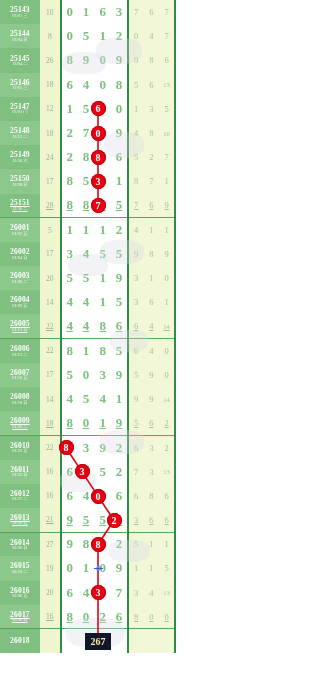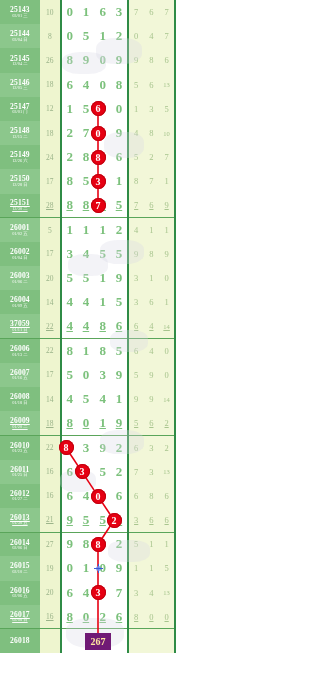--- a/index.html
+++ b/index.html
@@ -56,21 +56,21 @@
 
   
   #overlay{position:absolute;left:0;top:0;width:176px;height:673px;pointer-events:none;}
   .node{
     position:absolute;width:15px;height:15px;border-radius:50%;
     background:#e60012;color:#fff;font-size:10px;font-weight:bold;
     line-height:15px;text-align:center;
     box-shadow:0 0 0 1px #c1000f inset;
   }
   .pred{
-    position:absolute;width:26px;height:17px;background:#701a75;color:#ffe6a0;
+    position:absolute;width:26px;height:17px;background:#0f172a;color:#ffe6a0;
     font-size:10px;font-weight:bold;line-height:17px;text-align:center;
   }
   
   .cursor{position:absolute;width:9px;height:9px;}
   .cursor:before,.cursor:after{content:"";position:absolute;background:#3b5bd6;}
   .cursor:before{left:4px;top:0;width:1px;height:9px;}
   .cursor:after{left:0;top:4px;width:9px;height:1px;}
   .cursor span{position:absolute;left:2px;top:2px;width:5px;height:5px;
                border-radius:50%;background:#6f8ef0;opacity:.85;}
 
@@ -272,21 +272,21 @@
           <td class="dg firstcol">4</td>
           <td class="dg">4</td>
           <td class="dg">1</td>
           <td class="dg lastcol">5</td>
           <td class="rt">3</td>
           <td class="rt">6</td>
           <td class="rt last">1</td>
         </tr>
         <tr class="sep" style="height: 24.2px;">
           <td class="issue alt">
-            <span class="no">37059</span>
+            <span class="no">26005</span>
             <span class="dt">01/11 日</span>
           </td>
           <td class="span">22</td>
           <td class="dg firstcol">4</td>
           <td class="dg">4</td>
           <td class="dg">8</td>
           <td class="dg lastcol">6</td>
           <td class="rt">6</td>
           <td class="rt">4</td>
           <td class="rt two last">14</td>

